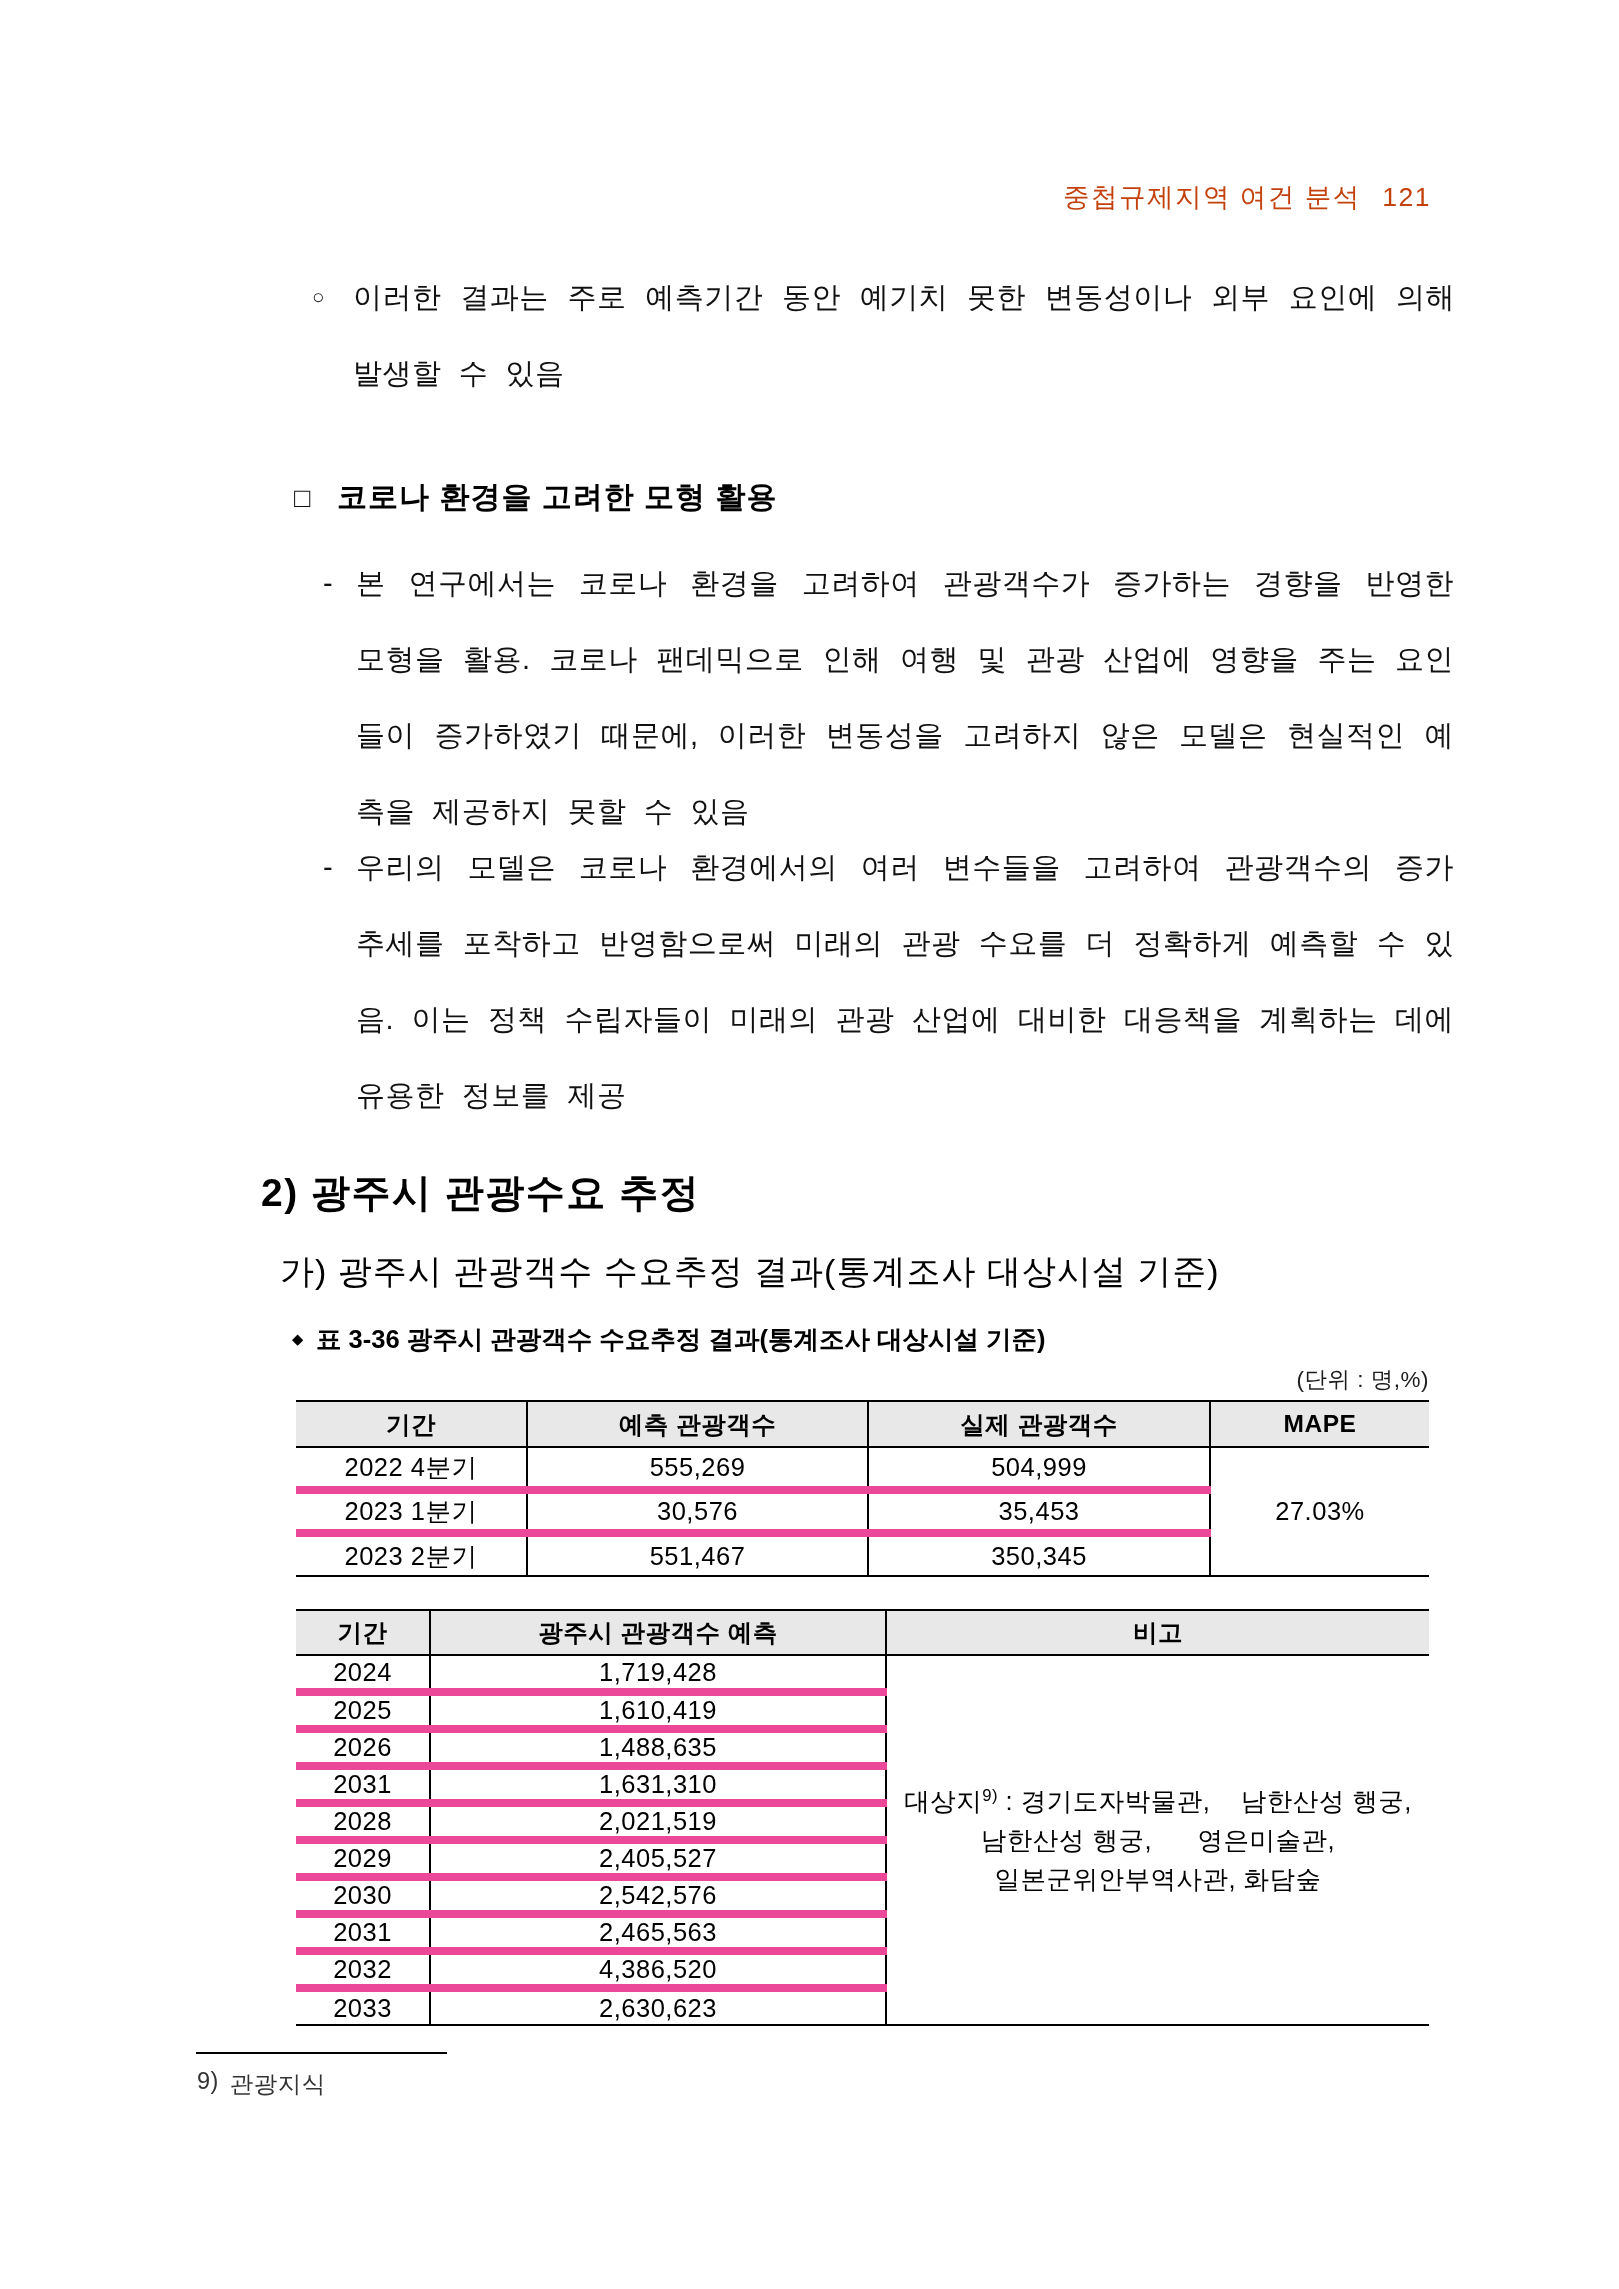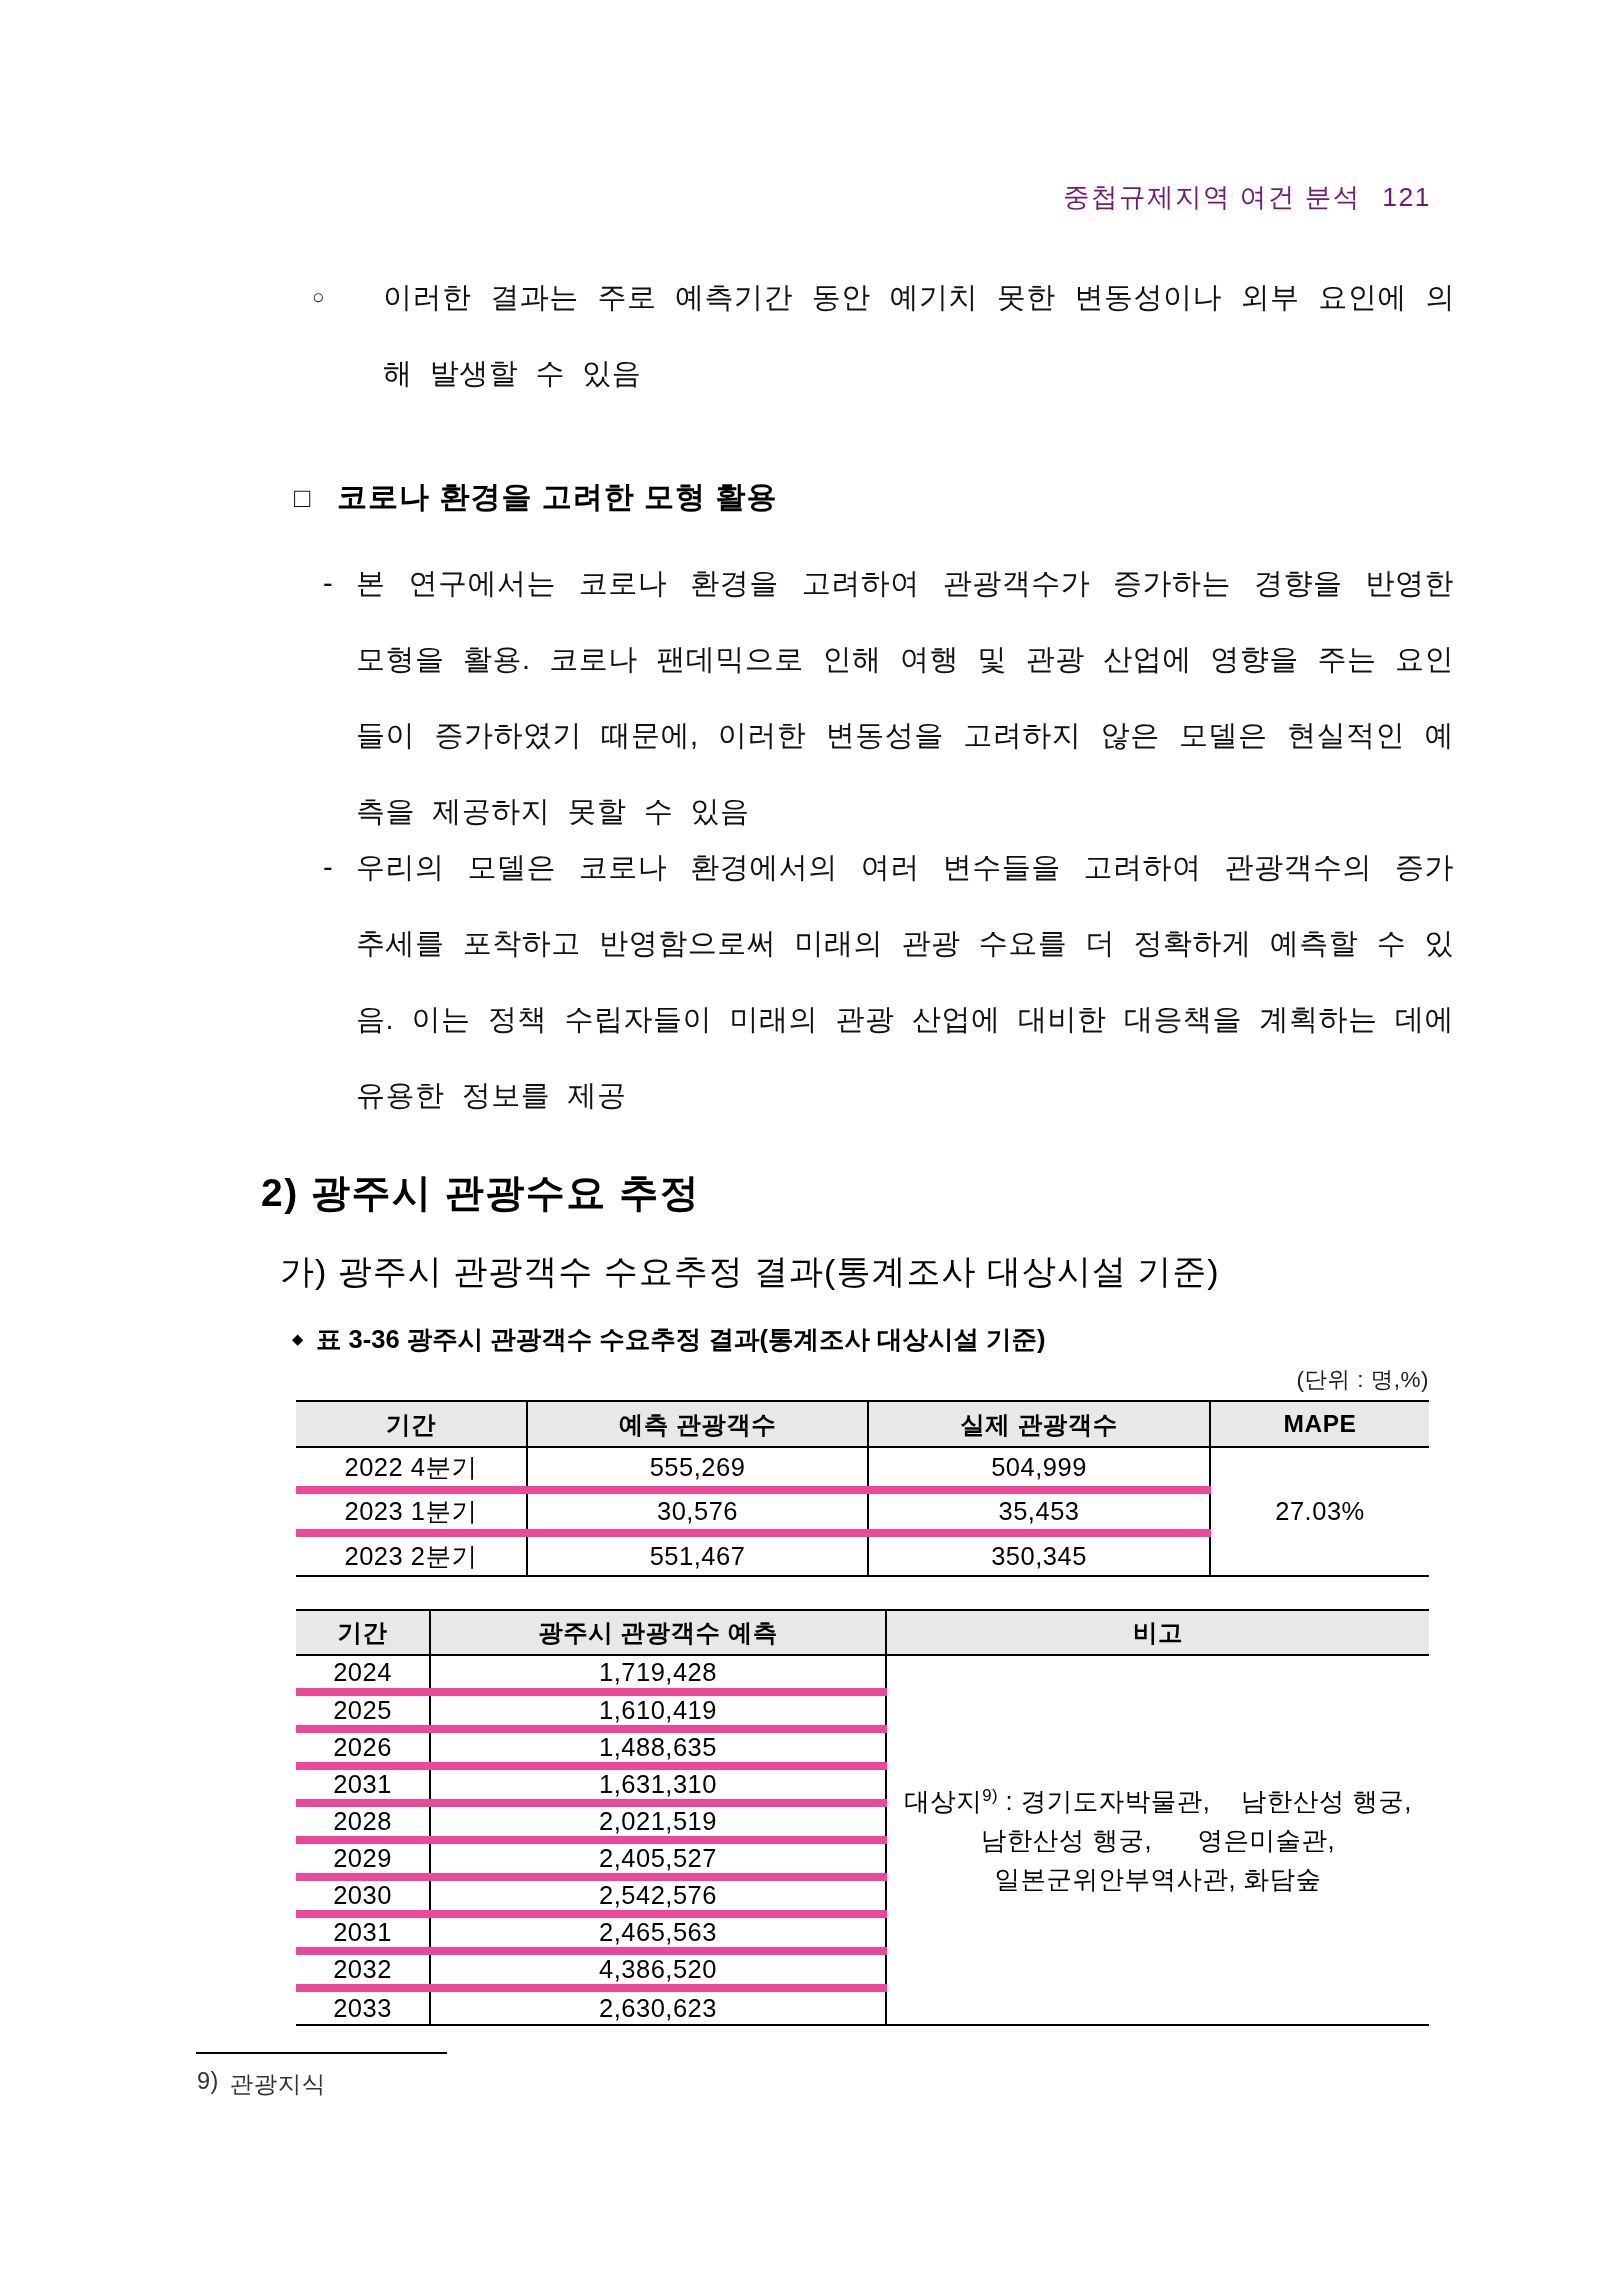--- a/index.html
+++ b/index.html
@@ -10,30 +10,30 @@
     background:#ffffff;
     color:#111111;
     font-family:"Liberation Sans","DejaVu Sans",sans-serif;
     overflow:hidden;
   }
 
   
   .page-header {
     position:absolute; top:179px; right:188px;
     display:flex; align-items:baseline; gap:21.6px;
-    font-size:26.5px; color:#701a75; letter-spacing:1.5px;
+    font-size:26.5px; color:#c2410c; letter-spacing:1.5px;
   }
 
   
   .bullet-item {
     position:absolute; top:259px; left:312px; width:1143px;
     display:flex;
   }
   .bullet-marker { flex:none; width:41px; font-size:20.6px; line-height:76px; color:#222; }
-  .bullet-text { flex:1; font-size:29px; line-height:76px; text-align:justify; word-spacing:0.30em; letter-spacing:0.5px;margin-left:30px; }
+  .bullet-text { flex:1; font-size:29px; line-height:76px; text-align:justify; word-spacing:0.30em; letter-spacing:0.5px; }
 
   
   .covid-heading {
     position:absolute; top:477px; left:294px;
     display:flex; align-items:center; gap:25.5px;
     font-size:30px; font-weight:bold; letter-spacing:1px; color:#000;
   }
   .covid-heading .box-marker { font-weight:normal; font-size:27.4px; color:#111; }
 
   

